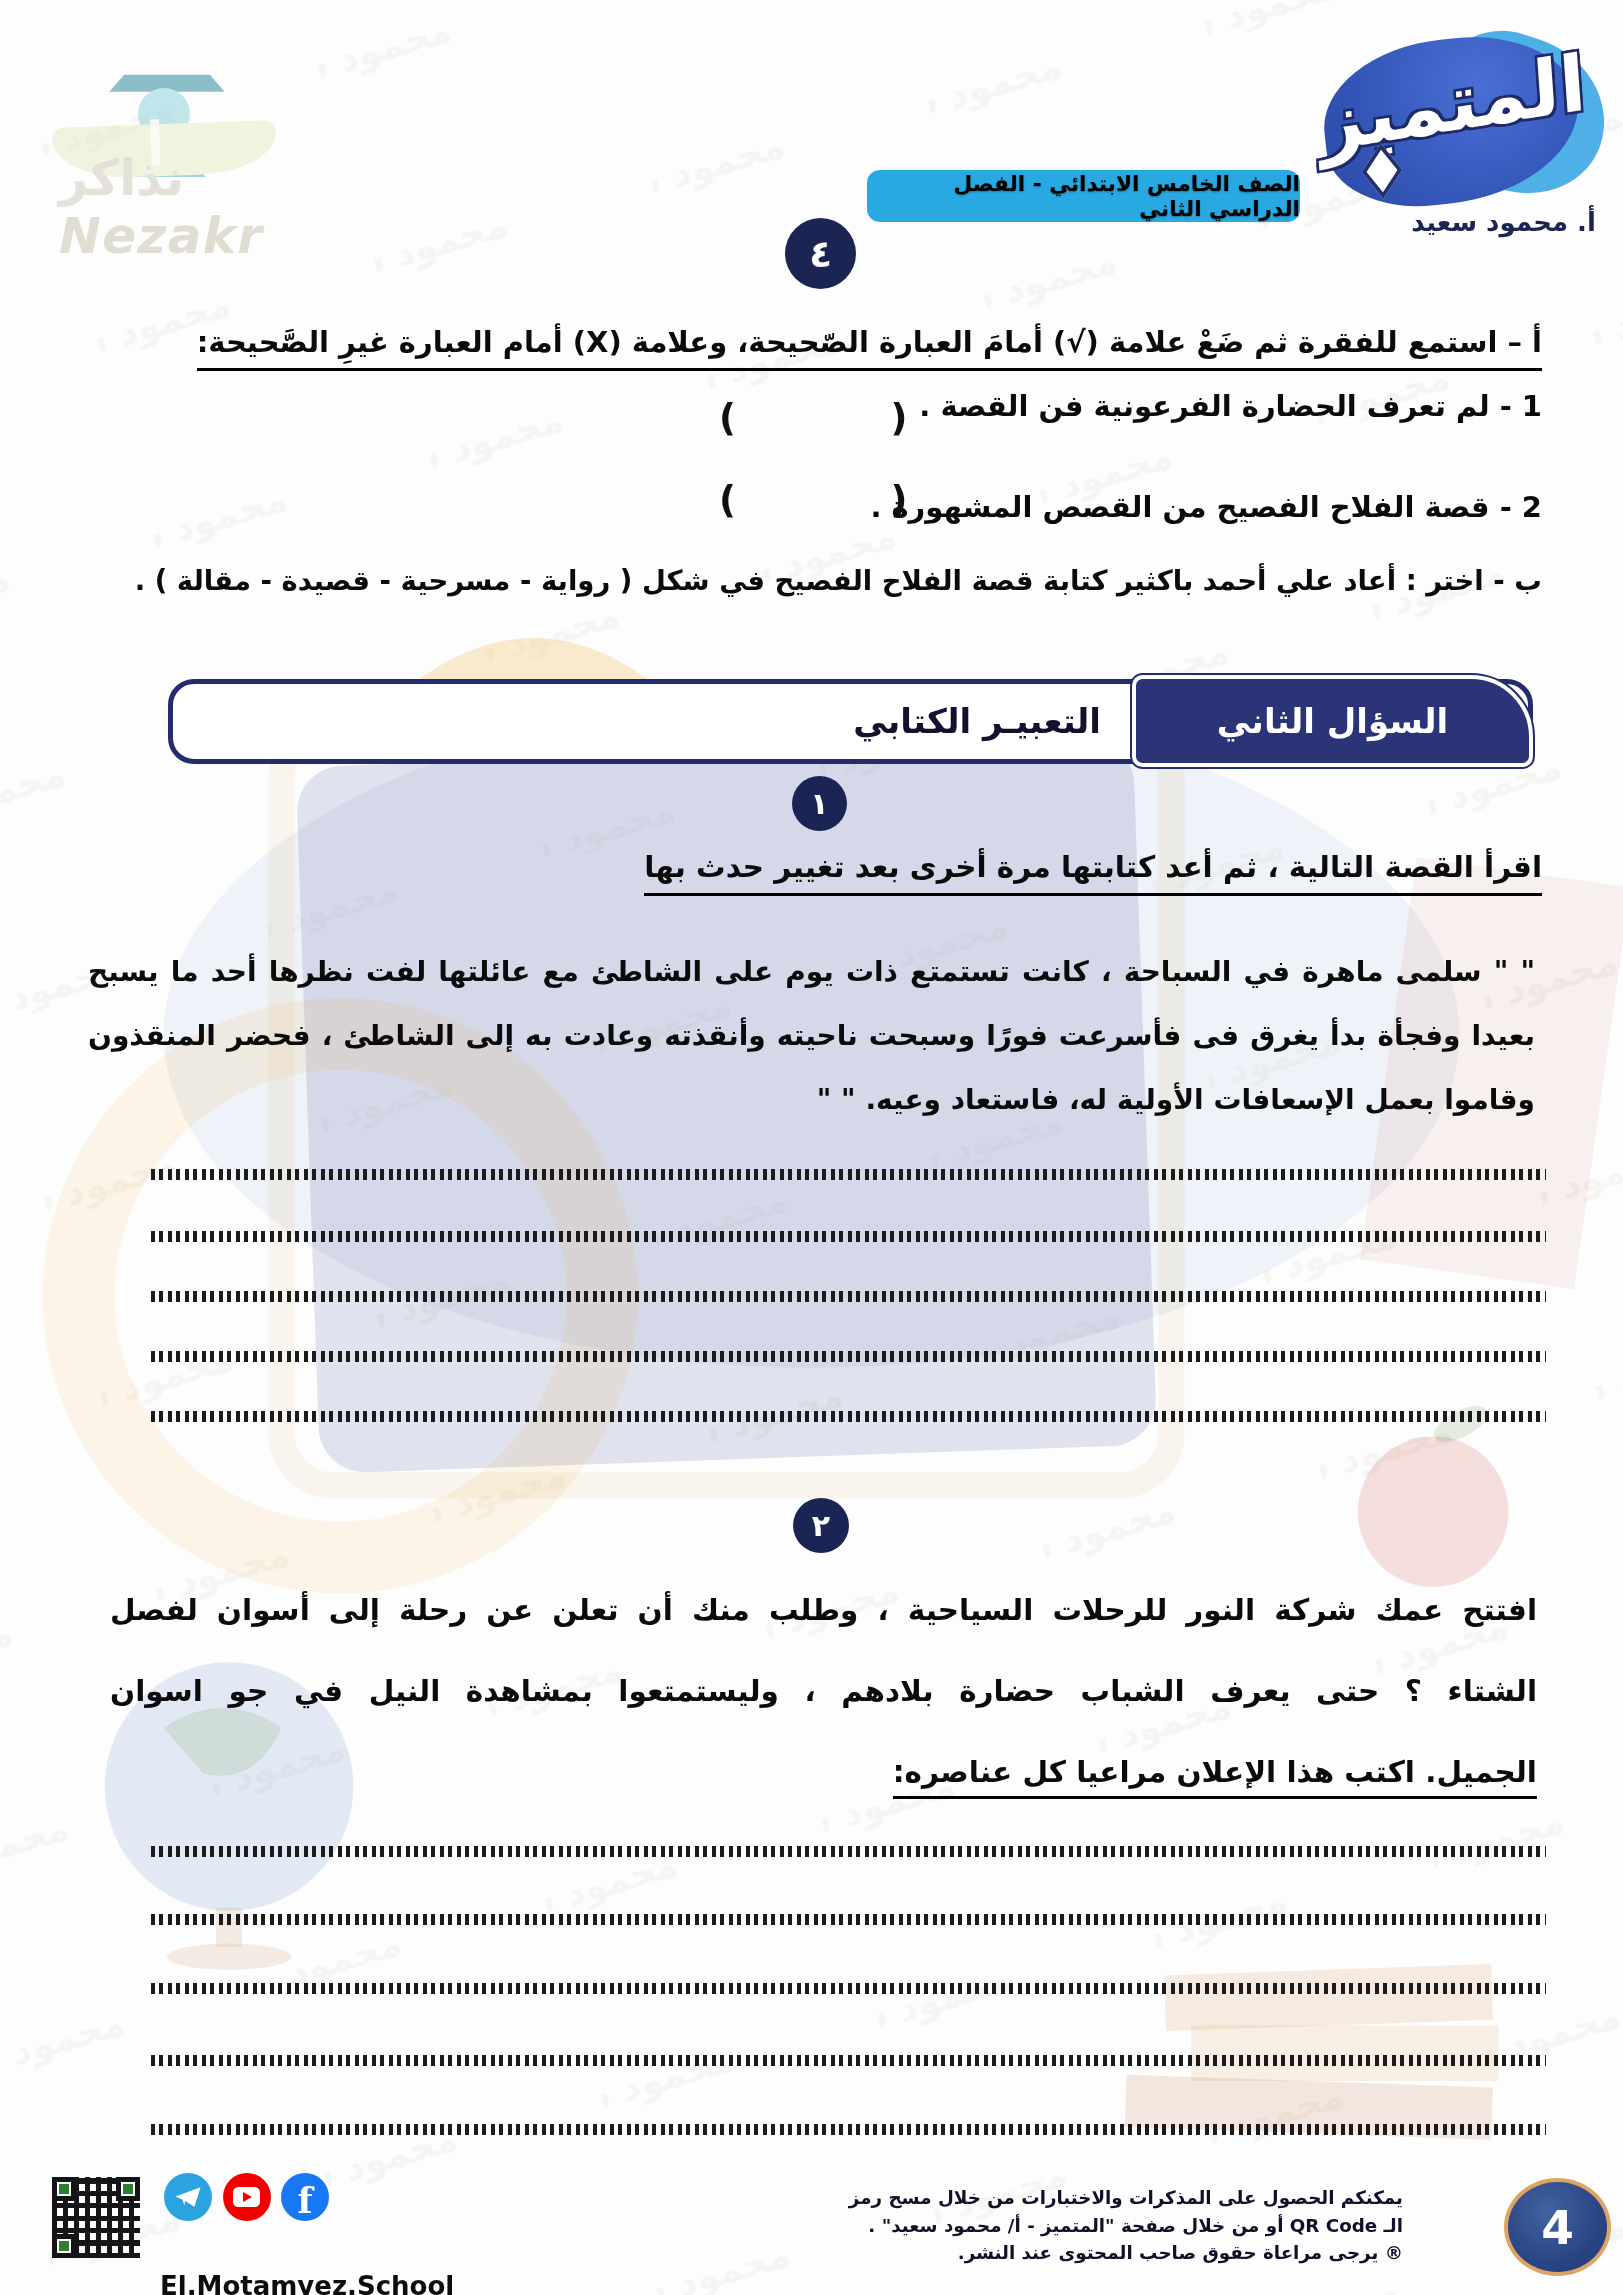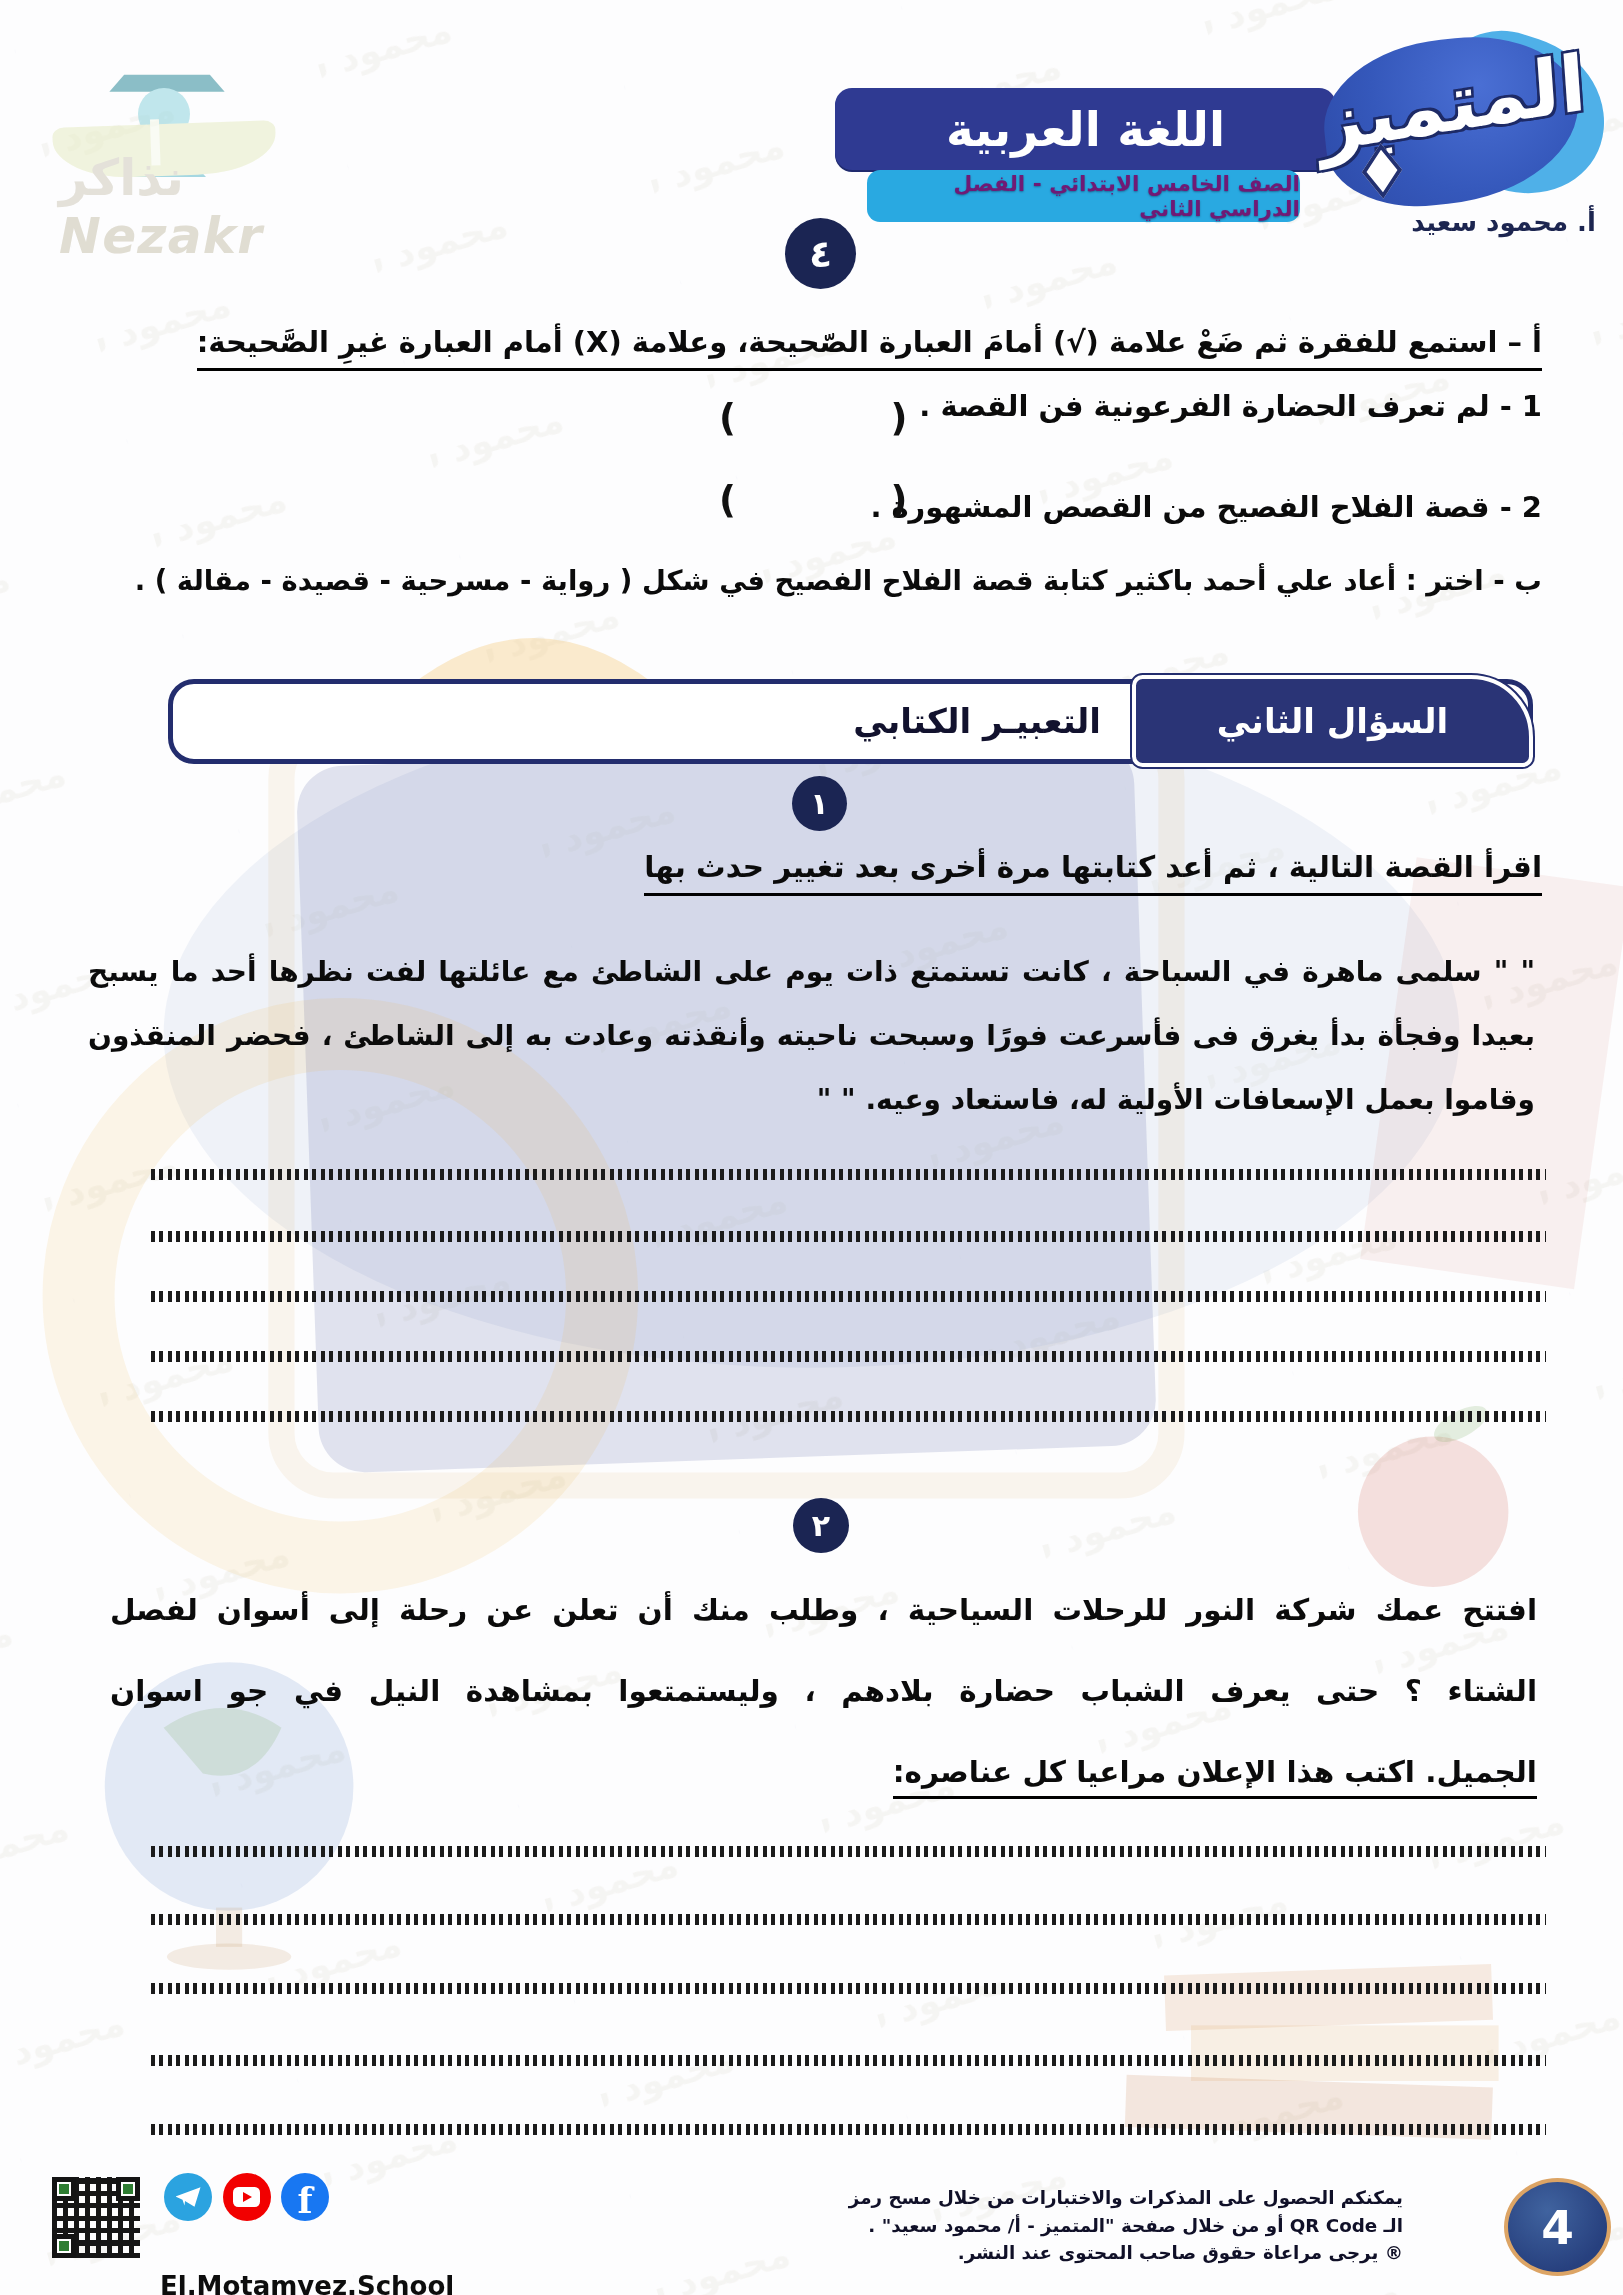--- a/index.html
+++ b/index.html
@@ -20,21 +20,21 @@
            clip-path:polygon(50% 0,100% 100%,0 100%);}
   .nz-text{position:absolute;left:13px;top:123px;width:236px;font-size:50px;font-weight:bold;
            color:#c9c3ae;letter-spacing:1.3px;direction:ltr;text-align:left;font-style:italic;}
   .nz-text .ar{color:#cfcabb;font-style:normal;}
   
   .hdr-box{left:835px;top:88px;width:501px;height:82px;background:#2f3a92;border-radius:17px;
            display:flex;align-items:center;justify-content:center;box-shadow:0 2px 0 #1f2a6e;}
   .hdr-box span{font-size:47px;font-weight:bold;color:#ffffff;}
   .hdr-band{left:867px;top:170px;width:433px;height:52px;background:#29a9e1;border-radius:13px;
             display:flex;align-items:center;justify-content:center;}
-  .hdr-band span{font-size:21.6px;font-weight:bold;color:#701a75;text-shadow:0 1.3px 2px #1b6f9c;}
+  .hdr-band span{font-size:21.6px;font-weight:bold;color:#000000;text-shadow:0 1.3px 2px #1b6f9c;}
   .logo-wrap{left:1319px;top:18.3px;width:295px;height:193px;}
   .logo-light{position:absolute;right:7.9px;top:18.3px;width:173px;height:154px;background:#4fb0e8;
               border-radius:42% 58% 52% 48%;transform:rotate(18deg);}
   .logo-blob{position:absolute;left:5.2px;top:21px;width:255px;height:164px;
              background:radial-gradient(circle at 62% 30%,#4a6fd4 0%,#3558bb 55%,#2c49a6 100%);
              border-radius:52% 48% 58% 42%;transform:rotate(-6deg);}
   .logo-word{position:absolute;left:0;top:41px;width:268px;text-align:center;font-size:77px;font-weight:bold;
              color:#fff;transform:rotate(-9deg) skewX(-5deg);
              text-shadow:2.6px 2.6px 0 #1d2a66,-2.6px 2.6px 0 #1d2a66,2.6px -2.6px 0 #1d2a66,-2.6px -2.6px 0 #1d2a66;}
   .logo-diamond{position:absolute;left:46px;top:136px;width:26px;height:26px;background:#fff;
@@ -128,23 +128,20 @@
     <div class="nz-cap"></div>
     <div class="nz-head"></div>
     <div class="nz-body"></div>
     <div class="nz-book"></div>
     <div class="nz-text">
       <span class="ar">نذاكر</span>
       <span>Nezakr</span>
     </div>
   </div>
 
-  <div class="abs hdr-box">
-    <span>اللغة العربية</span>
-  </div>
   <div class="abs hdr-band">
     <span>الصف الخامس الابتدائي - الفصل الدراسي الثاني</span>
   </div>
   <div class="abs logo-wrap">
     <div class="logo-light"></div>
     <div class="logo-blob"></div>
     <div class="logo-word">المتميز</div>
     <div class="logo-diamond"></div>
   </div>
   <div class="abs teacher">أ. محمود سعيد</div>

